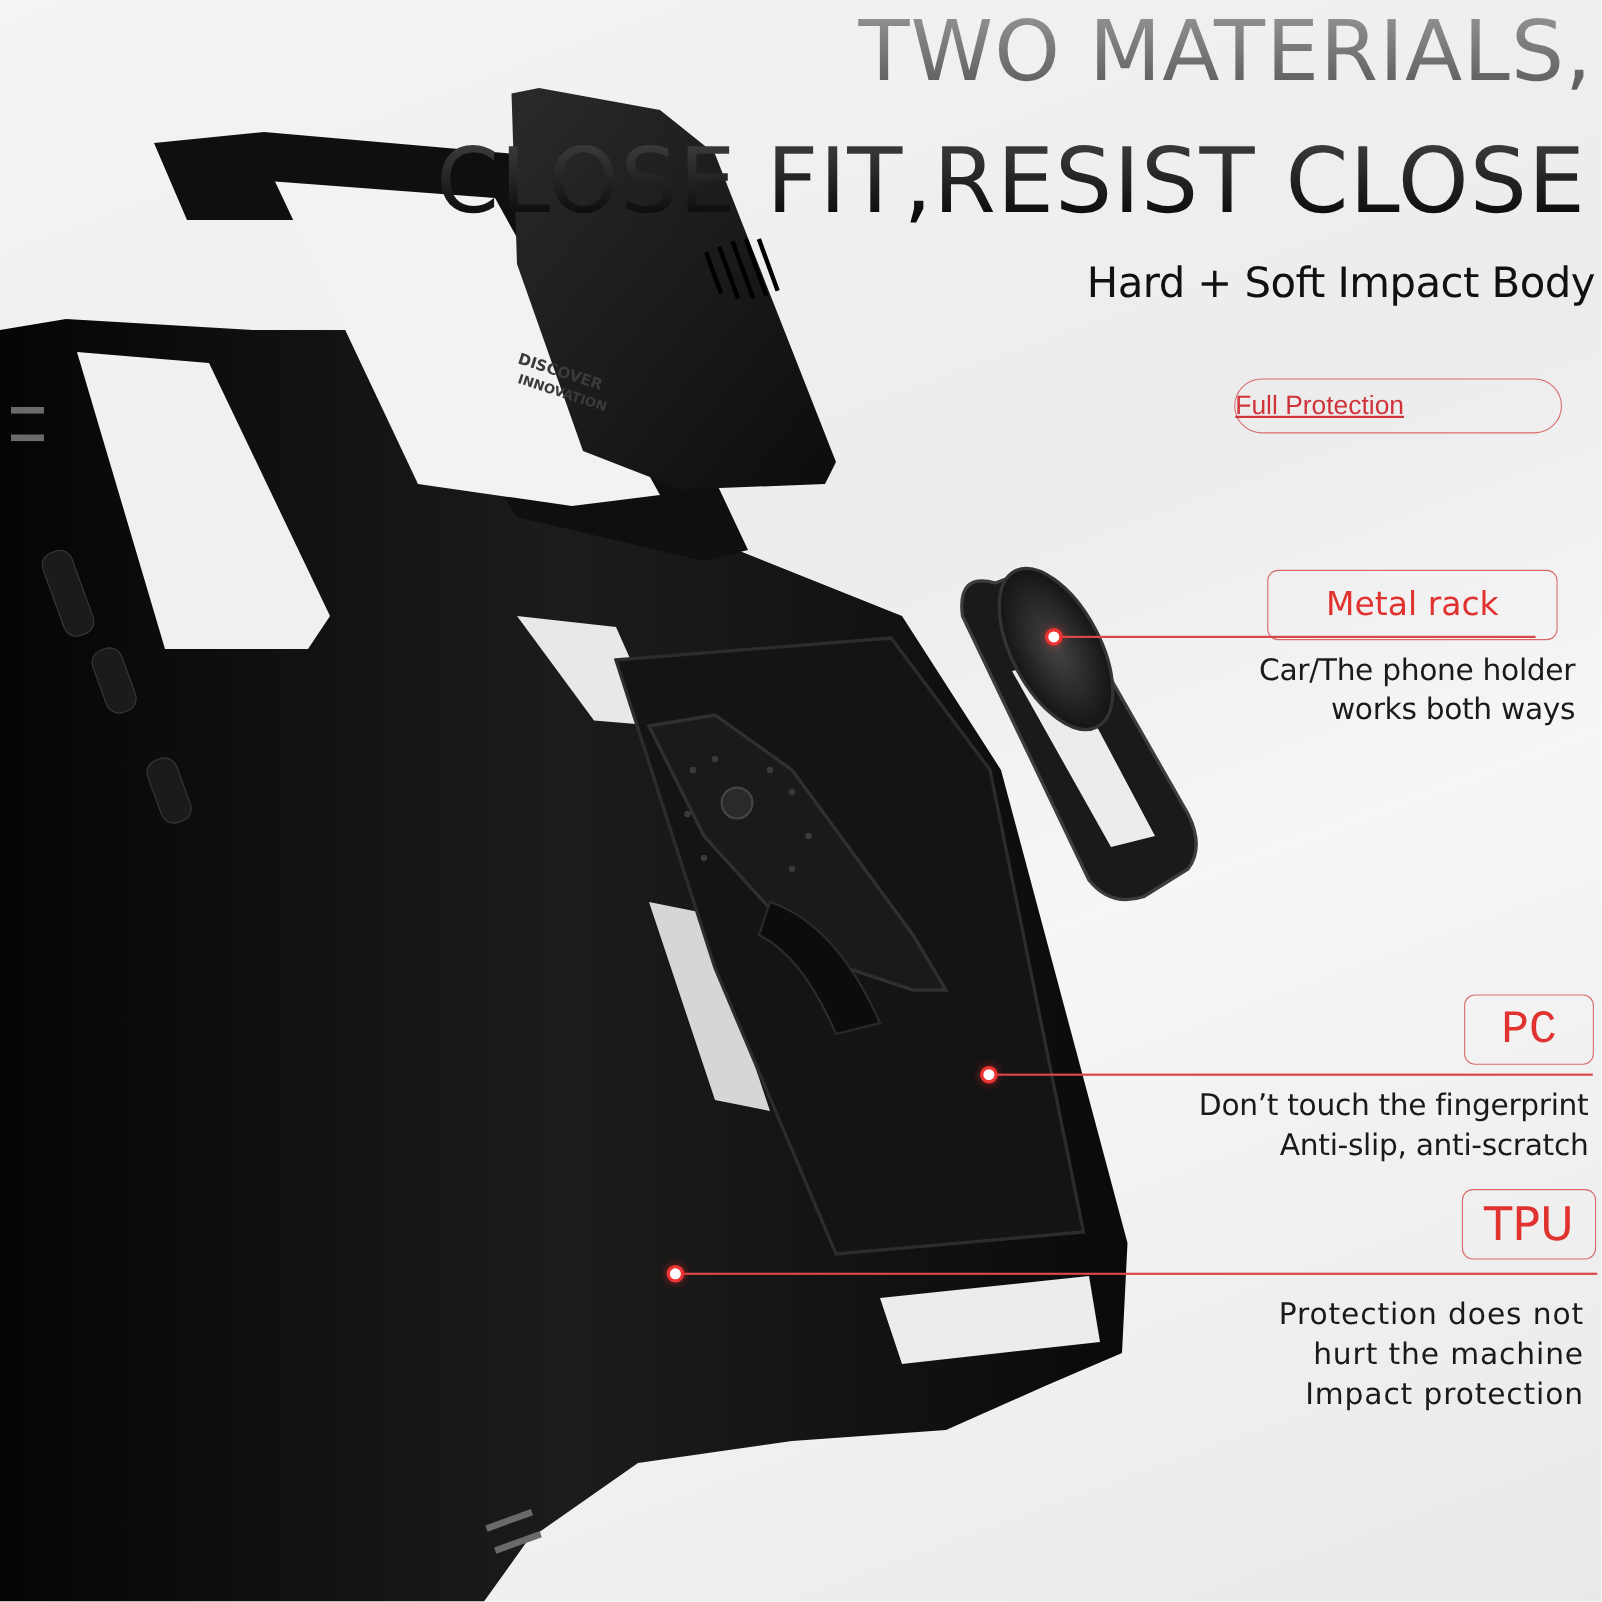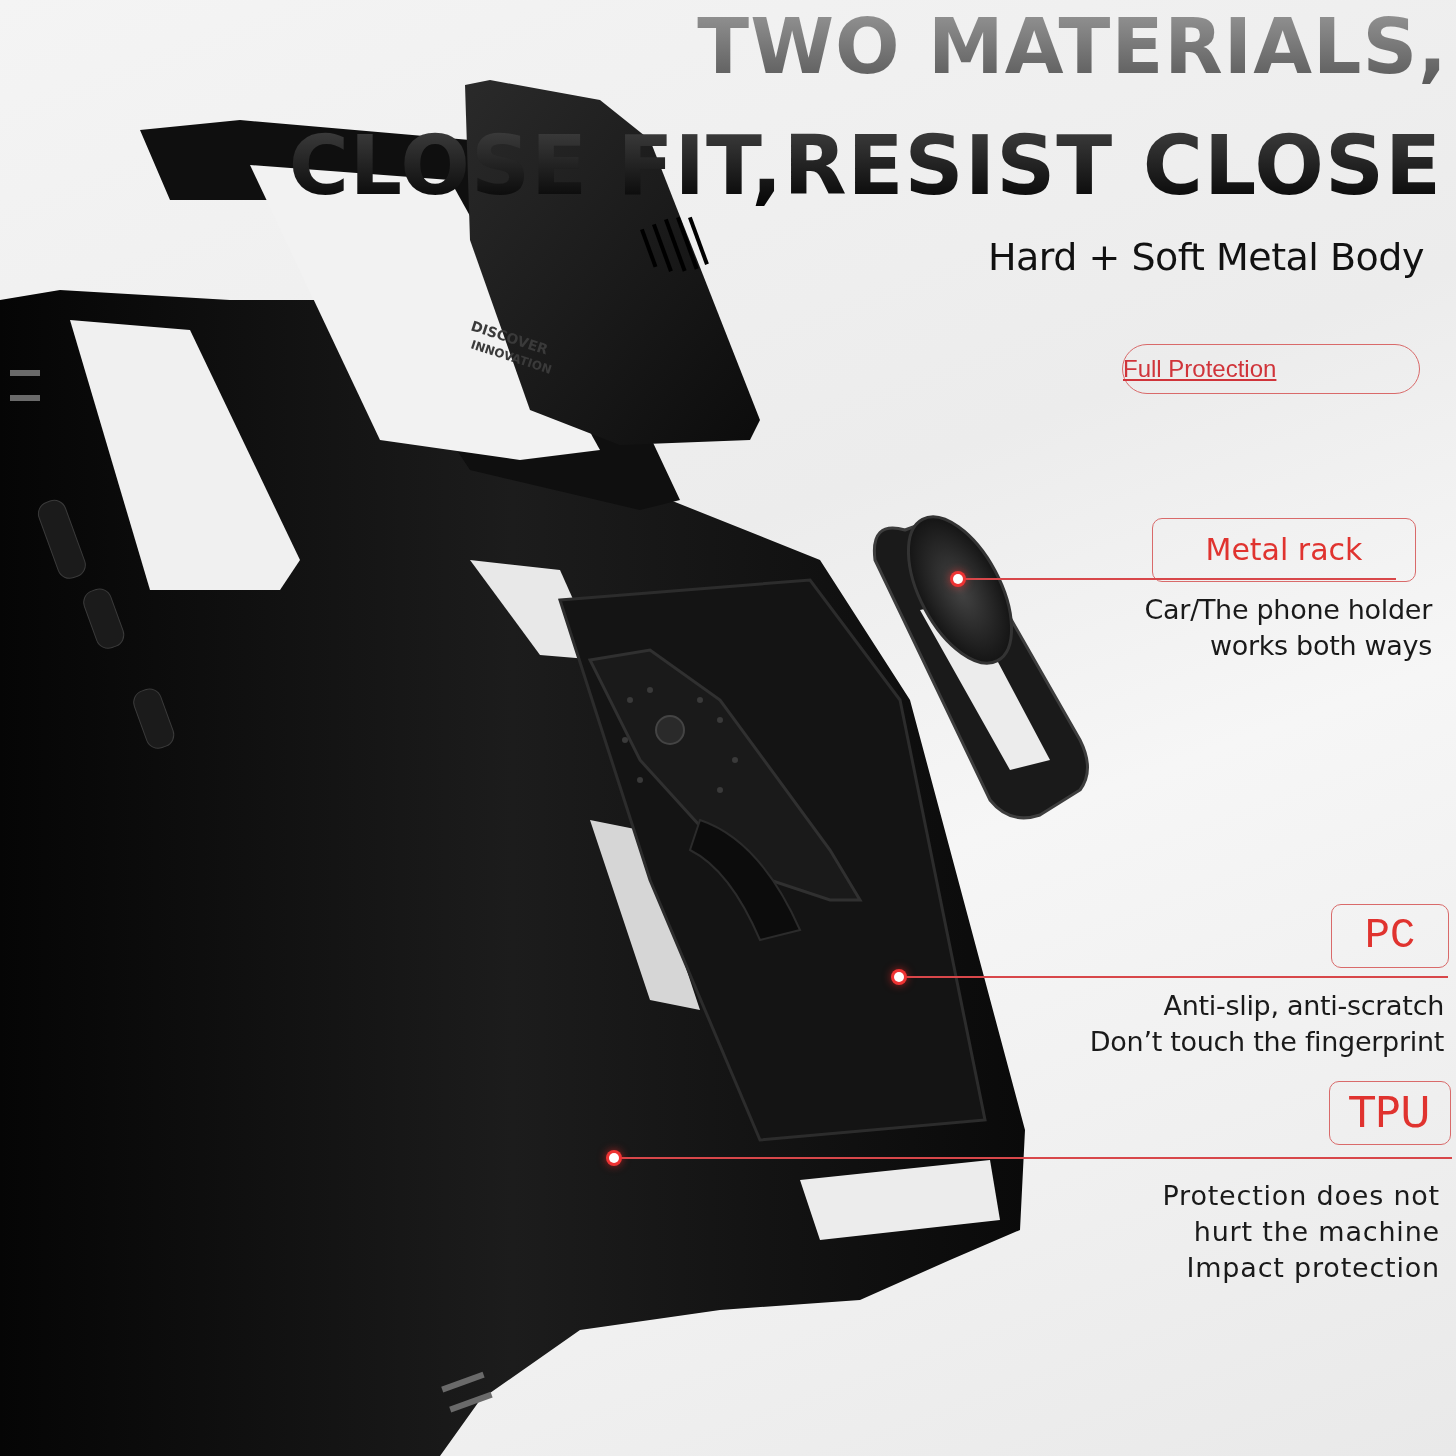--- a/index.html
+++ b/index.html
@@ -1,21 +1,21 @@
 <!DOCTYPE html>
 <html><head>
 <meta charset="utf-8">
 <style>
   html,body{margin:0;padding:0;}
   body{width:1456px;height:1456px;overflow:hidden;position:relative;
        background:linear-gradient(160deg,#f4f4f4 0%,#ececec 40%,#f6f6f6 60%,#e9e9e9 100%);
        font-family:"Liberation Sans","DejaVu Sans",sans-serif;}
   .stage{position:absolute;left:0;top:0;width:1456px;height:1456px;}
   .phone-art{position:absolute;left:0;top:0;width:1456px;height:1456px;}
-  .headline{position:absolute;font-family:"DejaVu Sans",sans-serif;font-weight:bold;letter-spacing:1px;
+  .headline{position:absolute;font-family:"DejaVu Sans",sans-serif;font-weight:normal;letter-spacing:1px;
             white-space:nowrap;}
   .h1{right:8px;top:2px;font-size:76px;color:#7a7a7a;
       background:linear-gradient(#9a9a9a,#555);-webkit-background-clip:text;background-clip:text;color:transparent;}
   .h2{right:14px;top:118px;font-size:82px;color:#111;
       background:linear-gradient(#444,#000);-webkit-background-clip:text;background-clip:text;color:transparent;}
   .intro{position:absolute;left:988px;top:234px;font-size:38px;line-height:46px;color:#111;
          font-family:"DejaVu Sans",sans-serif;letter-spacing:-0.5px;}
   .pill{position:absolute;border:1.5px solid #d96a6a;border-radius:30px;color:#d0343a;
         font-size:24px;text-align:left;line-height:48px;text-decoration:underline;}
   .badge{position:absolute;border:1.5px solid #d96a6a;border-radius:10px;color:#e0332f;
@@ -103,21 +103,21 @@
     </g>
 
     <text x="470" y="330" fill="#3a3a3a" font-family="DejaVu Sans, sans-serif" font-size="14" font-weight="bold" transform="rotate(18 470 330)">DISCOVER</text>
     <text x="470" y="348" fill="#3a3a3a" font-family="DejaVu Sans, sans-serif" font-size="12" font-weight="bold" transform="rotate(18 470 348)">INNOVATION</text>
   </svg>
 
   <div class="headline h1">TWO MATERIALS,</div>
   <div class="headline h2">CLOSE FIT,RESIST CLOSE</div>
 
   <div class="intro">
-    <div>Hard + Soft Metal Body</div>
+    <div>Hard + Soft Impact Body</div>
   </div>
   <div class="pill" style="left:1122px;top:344px;width:296px;height:48px;">
     <span>Full Protection</span>
   </div>
 
   <div class="badge" style="left:1152px;top:506px;width:262px;height:62px;font-size:30px;line-height:62px;margin-top:12px;">
     <span>Metal rack</span>
   </div>
   <div class="leader" style="left:958px;top:578px;width:438px;"></div>
   <div class="dot" style="left:953px;top:574px;"></div>
@@ -125,22 +125,22 @@
     <div>Car/The phone holder</div>
     <div>works both ways</div>
   </div>
 
   <div class="badge" style="left:1331px;top:904px;width:116px;height:62px;font-size:42px;line-height:62px;font-family:Liberation Mono, monospace;">
     <span>PC</span>
   </div>
   <div class="leader" style="left:900px;top:976px;width:548px;"></div>
   <div class="dot" style="left:894px;top:972px;"></div>
   <div class="desc" style="right:12px;top:988px;">
+    <div>Don’t touch the fingerprint</div>
     <div>Anti-slip, anti-scratch</div>
-    <div>Don’t touch the fingerprint</div>
   </div>
 
   <div class="badge" style="left:1329px;top:1081px;width:120px;height:62px;font-size:42px;line-height:62px;">
     <span>TPU</span>
   </div>
   <div class="leader" style="left:616px;top:1157px;width:836px;"></div>
   <div class="dot" style="left:609px;top:1153px;"></div>
   <div class="desc" style="right:16px;top:1178px;letter-spacing:0.8px;">
     <div>Protection does not</div>
     <div>hurt the machine</div>

